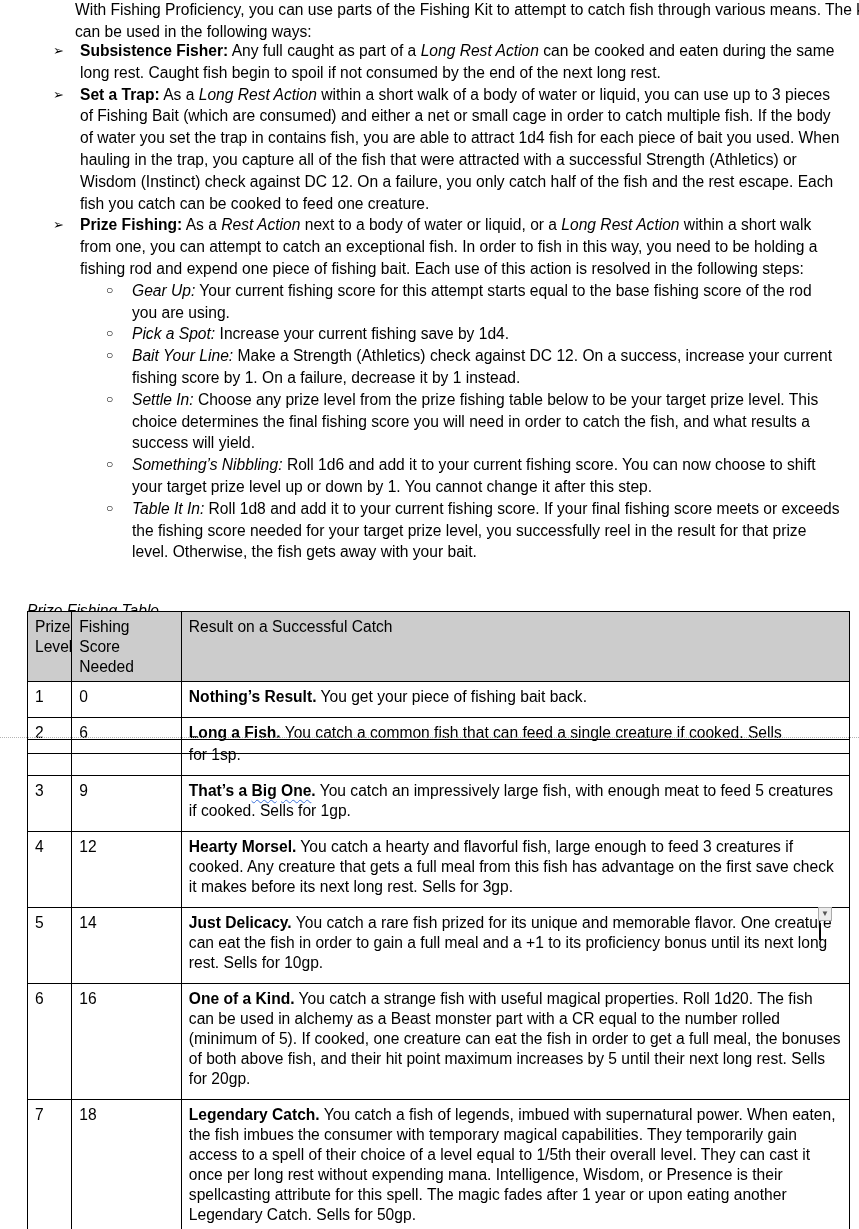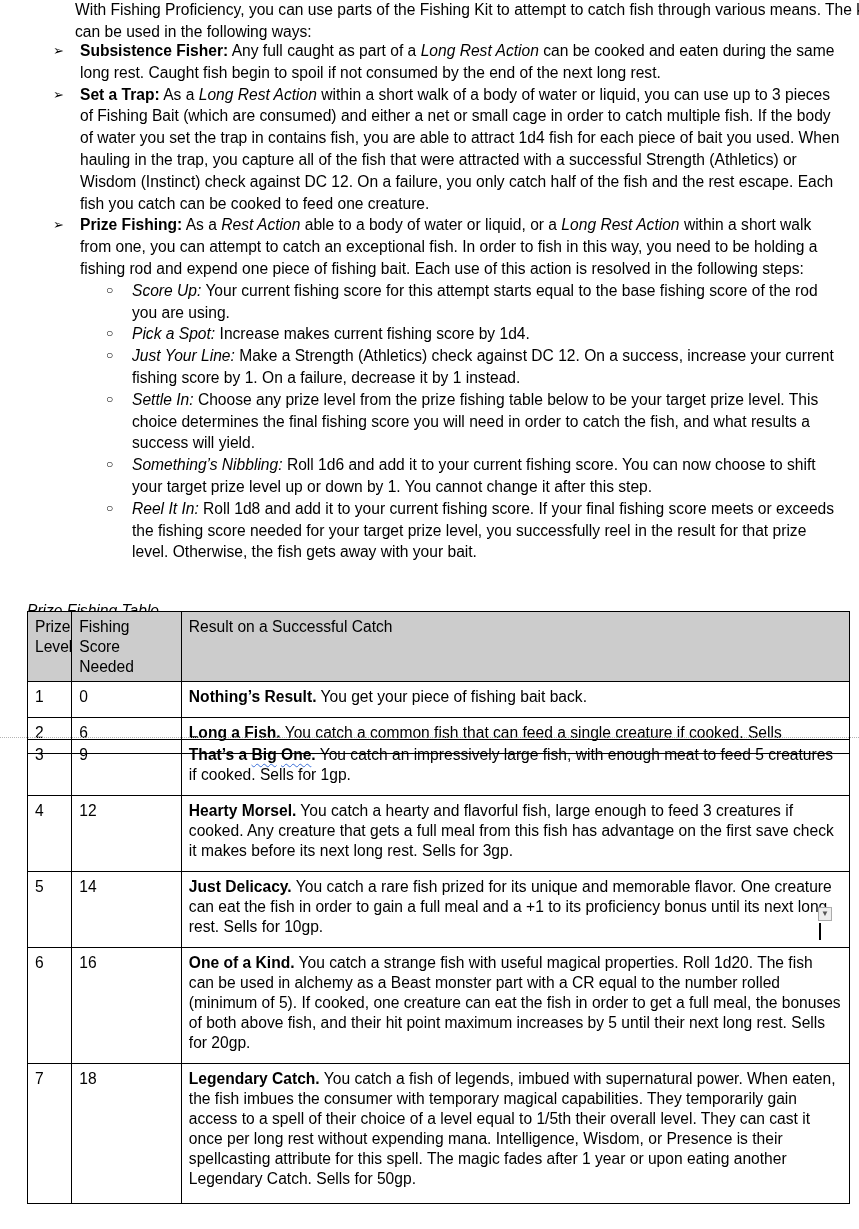--- a/index.html
+++ b/index.html
@@ -44,46 +44,46 @@
     <div class="b1">
       <span class="arrow">➢</span>
       <b>Subsistence Fisher:</b><span> Any full caught as part of a </span><i>Long Rest Action</i><span> can be cooked and eaten during the same long rest.  Caught fish begin to spoil if not consumed by the end of the next long rest.</span>
     </div>
     <div class="b1">
       <span class="arrow">➢</span>
       <b>Set a Trap:</b><span> As a </span><i>Long Rest Action</i><span> within a short walk of a body of water or liquid, you can use up to 3 pieces of Fishing Bait (which are consumed) and either a net or small cage in order to catch multiple fish.  If the body of water you set the trap in contains fish, you are able to attract 1d4 fish for each piece of bait you used.  When hauling in the trap, you capture all of the fish that were attracted with a successful Strength (Athletics) or Wisdom (Instinct) check against DC 12.  On a failure, you only catch half of the fish and the rest escape. Each fish you catch can be cooked to feed one creature.</span>
     </div>
     <div class="b1">
       <span class="arrow">➢</span>
-      <b>Prize Fishing:</b><span> As a </span><i>Rest Action</i><span> able to a body of water or liquid, or a </span><i>Long Rest Action</i><span> within a short walk from one, you can attempt to catch an exceptional fish.  In order to fish in this way, you need to be holding a fishing rod and expend one piece of fishing bait. Each use of this action is resolved in the following steps:</span>
+      <b>Prize Fishing:</b><span> As a </span><i>Rest Action</i><span> next to a body of water or liquid, or a </span><i>Long Rest Action</i><span> within a short walk from one, you can attempt to catch an exceptional fish.  In order to fish in this way, you need to be holding a fishing rod and expend one piece of fishing bait. Each use of this action is resolved in the following steps:</span>
     </div>
     <div class="b2wrap">
       <div class="b2">
         <span class="circ">○</span>
-        <i>Score Up:</i><span> Your current fishing score for this attempt starts equal to the base fishing score of the rod you are using.</span>
+        <i>Gear Up:</i><span> Your current fishing score for this attempt starts equal to the base fishing score of the rod you are using.</span>
       </div>
       <div class="b2">
         <span class="circ">○</span>
-        <i>Pick a Spot:</i><span> Increase makes current fishing score by 1d4.</span>
+        <i>Pick a Spot:</i><span> Increase your current fishing save by 1d4.</span>
       </div>
       <div class="b2">
         <span class="circ">○</span>
-        <i>Just Your Line:</i><span> Make a Strength (Athletics) check against DC 12.  On a success, increase your current fishing score by 1.  On a failure, decrease it by 1 instead.</span>
+        <i>Bait Your Line:</i><span> Make a Strength (Athletics) check against DC 12.  On a success, increase your current fishing score by 1.  On a failure, decrease it by 1 instead.</span>
       </div>
       <div class="b2">
         <span class="circ">○</span>
         <i>Settle In:</i><span> Choose any prize level from the prize fishing table below to be your target prize level.  This choice determines the final fishing score you will need in order to catch the fish, and what results a success will yield.</span>
       </div>
       <div class="b2">
         <span class="circ">○</span>
         <i>Something’s Nibbling:</i><span> Roll 1d6 and add it to your current fishing score. You can now choose to shift your target prize level up or down by 1. You cannot change it after this step.</span>
       </div>
       <div class="b2">
         <span class="circ">○</span>
-        <i>Reel It In:</i><span> Roll 1d8 and add it to your current fishing score. If your final fishing score meets or exceeds the fishing score needed for your target prize level, you successfully reel in the result for that prize level. Otherwise, the fish gets away with your bait.</span>
+        <i>Table It In:</i><span> Roll 1d8 and add it to your current fishing score. If your final fishing score meets or exceeds the fishing score needed for your target prize level, you successfully reel in the result for that prize level. Otherwise, the fish gets away with your bait.</span>
       </div>
     </div>
   </div>
 
   <div class="tbl-caption">Prize Fishing Table</div>
 
   <table id="t1">
     <colgroup>
         <col class="c1">
         <col class="c2">
@@ -110,20 +110,25 @@
 
   <div class="pagebreak"></div>
 
   <table id="t2">
     <colgroup>
         <col class="c1">
         <col class="c2">
         <col class="c3">
       </colgroup>
     <tbody>
+        <tr>
+      <td style="height:26px"></td>
+      <td></td>
+      <td>for 1sp.</td>
+    </tr>
     <tr>
       <td style="height:46px">3</td>
       <td>9</td>
       <td><b><span>That’s a </span><span class="spell">Big</span><span> </span><span class="spell">One</span><span>.</span></b><span> You catch an impressively large fish, with enough meat to feed 5 creatures if cooked.  Sells for 1gp.</span></td>
     </tr>
     <tr>
       <td style="height:66px">4</td>
       <td>12</td>
       <td><b>Hearty Morsel.</b><span> You catch a hearty and flavorful fish, large enough to feed 3 creatures if cooked. Any creature that gets a full meal from this fish has advantage on the first save check it makes before its next long rest.  Sells for 3gp.</span></td>
     </tr>

